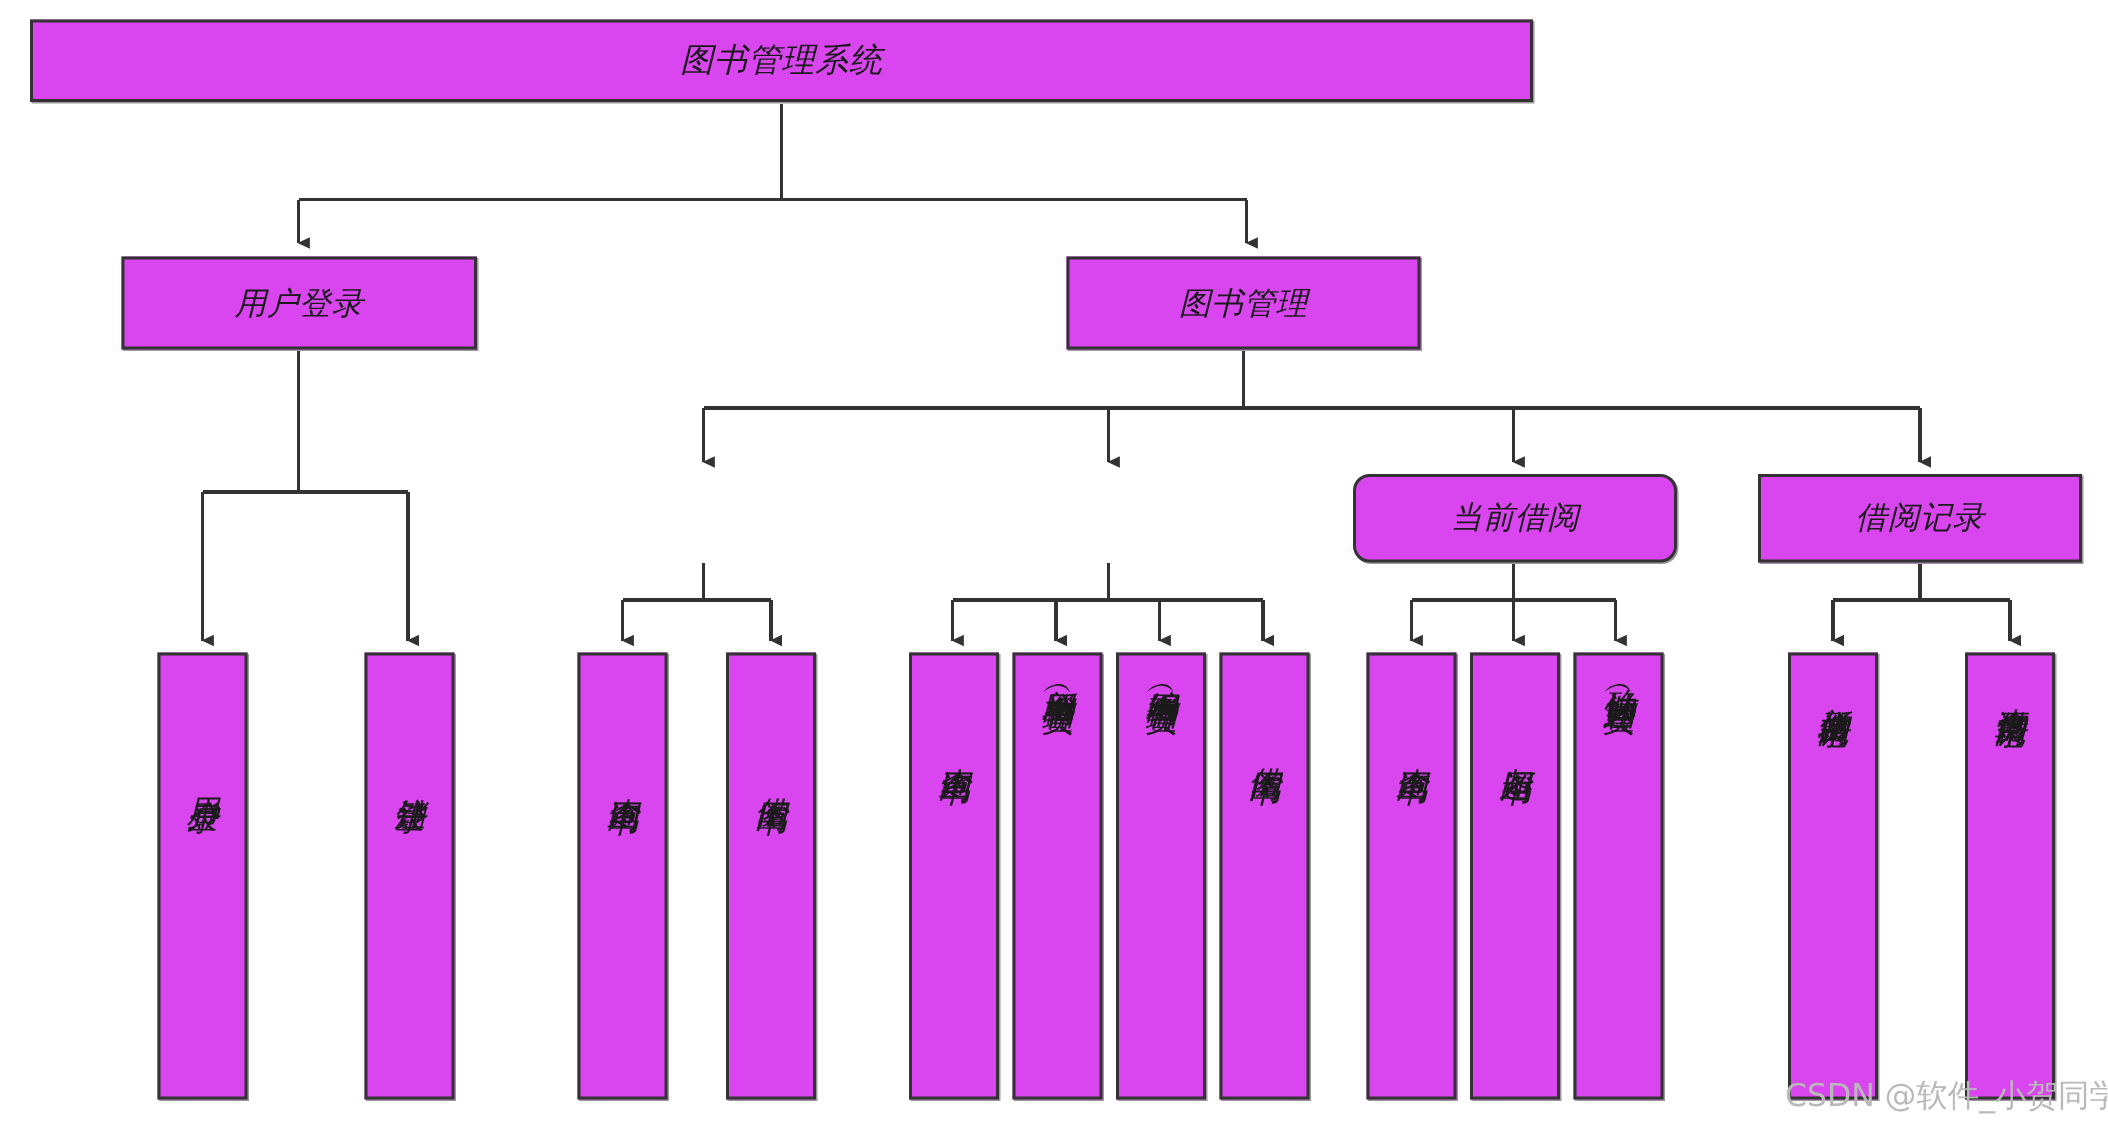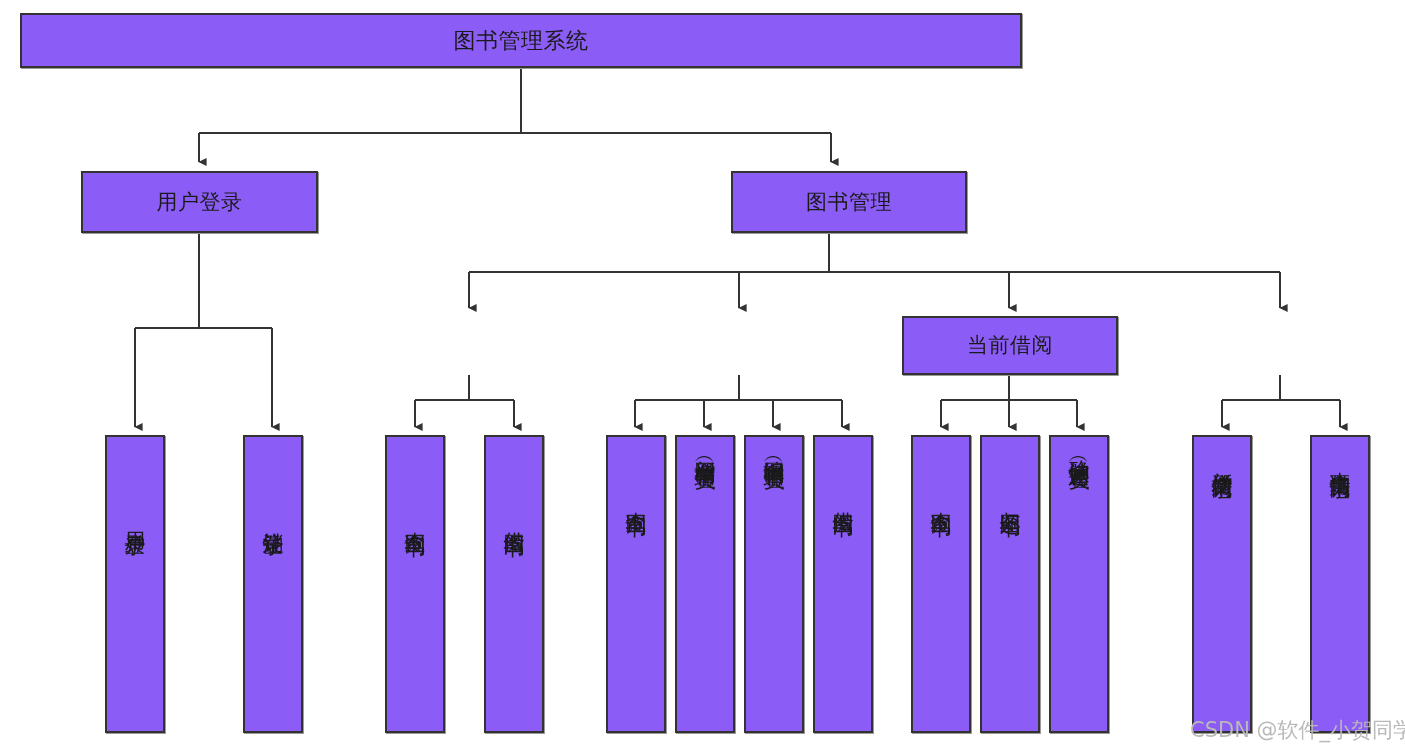--- a/index.html
+++ b/index.html
@@ -21,28 +21,29 @@
     position: absolute;
     left: 0;
     top: 0;
     width: 1405px;
     height: 747px;
     pointer-events: none;
   }
   .node {
     position: absolute;
     box-sizing: border-box;
-    background: #8b5cf6;
+    background: #d946ef;
     border: 2px solid #333333;
     box-shadow: 1px 1px 0 0 #9a9a9a;
     display: flex;
     align-items: center;
     justify-content: center;
     color: #1a1a1a;
     z-index: 2;
+    font-style: italic;
   }
   .node .label {
     display: block;
     text-align: center;
     line-height: 1.18;
     letter-spacing: 0.5px;
   }
   
   .node.h .label {
     font-size: 21px;
@@ -142,26 +143,29 @@
     </g>
   </svg>
 
   <div class="node h root" style="left:20px; top:13px; width:1002px; height:55px;">
     <span class="label">图书管理系统</span>
   </div>
 
   <div class="node h" style="left:81px; top:171px; width:237px; height:62px;">
     <span class="label">用户登录</span>
   </div>
-  <div class="node h" style="left:711px; top:171px; width:236px; height:62px;margin-left:20px;">
+  <div class="node h" style="left:711px; top:171px; width:236px; height:62px;">
     <span class="label">图书管理</span>
   </div>
 
-  <div class="node h" style="left:902px; top:316px; width:216px; height:59px;">
+  <div class="node h" style="left:902px; top:316px; width:216px; height:59px;border-radius:11px;">
     <span class="label">当前借阅</span>
+  </div>
+  <div class="node h" style="left:1172px; top:316px; width:216px; height:59px;">
+    <span class="label">借阅记录</span>
   </div>
 
   <div class="node v mid" style="left:105px; top:435px; width:60px; height:298px;">
     <span class="label">用户登录</span>
   </div>
   <div class="node v mid" style="left:243px; top:435px; width:60px; height:298px;">
     <span class="label">注销登录</span>
   </div>
 
   <div class="node v mid" style="left:385px; top:435px; width:60px; height:298px;">

